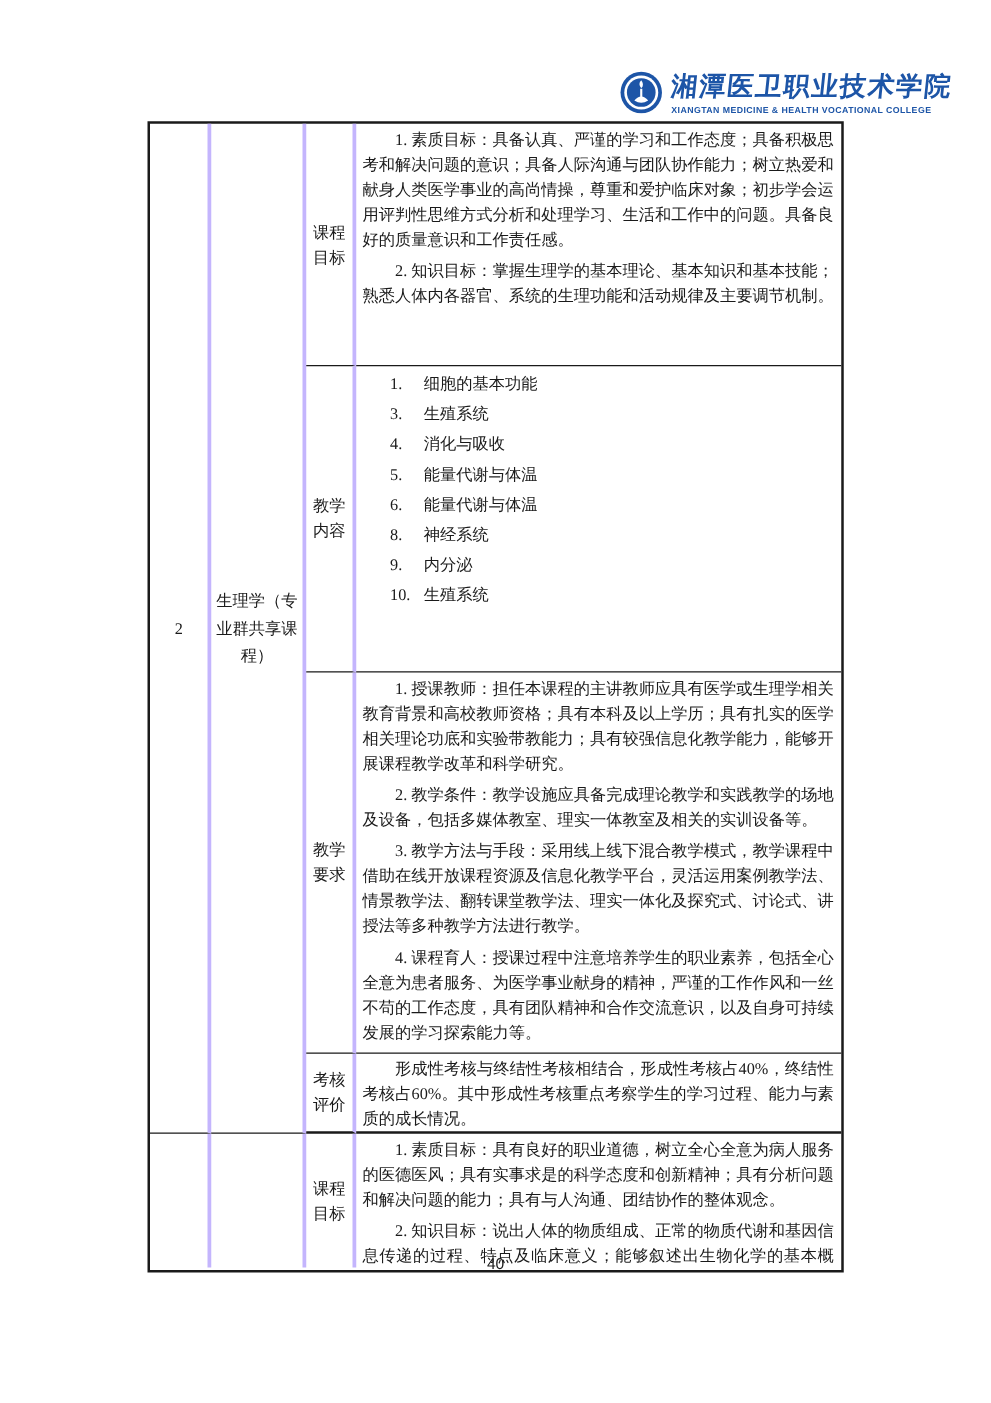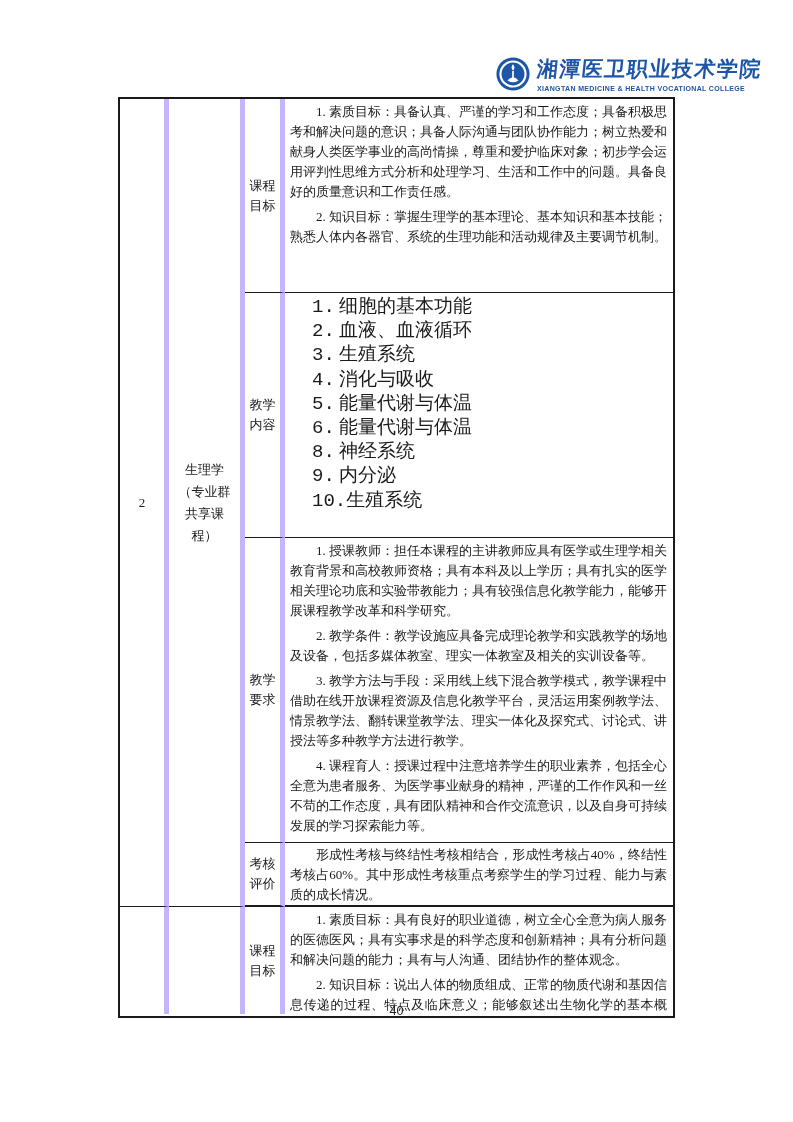--- a/index.html
+++ b/index.html
@@ -41,21 +41,21 @@
     width:557px;height:921px;
     border:2px solid #1a1a1a;
     display:grid;
     grid-template-columns:49px 76px 40px 1fr;
     grid-template-rows:194px 245px 305px 64px 107px;
     box-sizing:border-box;
     font-size:13px;
   }
   .cell{
     box-sizing:border-box;
-    border-right:5px solid #c4b5fd;
+    border-right:3px solid #c4b5fd;
     border-bottom:1px solid #1a1a1a;
     overflow:hidden;
   }
   .cell.last-col{border-right:none;}
   .cell.last-row{border-bottom:none;}
   .cell.thick-bottom{border-bottom:2px solid #1a1a1a;}
   .center{
     display:flex;align-items:center;justify-content:center;
     text-align:center;
   }
@@ -79,21 +79,21 @@
   .text-cell{padding:3px 6px 0 5px;text-align:justify;}
   .text-cell p{
     margin:0 0 5px 0;
     text-indent:2em;
     line-height:20px;
     font-size:13px;
   }
   .assess-cell{padding:2px 6px 0 5px;font-family:Liberation Serif, serif;}
   .assess-cell p{margin:0;}
   .toc-cell{padding:2px 6px 0 27px;}
-  .toc-row{line-height:24.2px;font-size:19px;white-space:nowrap;font-family:Liberation Mono, monospace;}
+  .toc-row{line-height:24.2px;font-size:13px;white-space:nowrap;}
   .toc-num{display:inline-block;min-width:27px;}
   
   .page-number{
     position:absolute;left:0;right:0;top:1004px;
     text-align:center;
     font-size:12.5px;
     font-family:Liberation Sans, sans-serif;
   }
 </style>
 </head>
@@ -131,21 +131,20 @@
     <div class="cell last-col text-cell r1c4">
       <p>1. 素质目标：具备认真、严谨的学习和工作态度；具备积极思考和解决问题的意识；具备人际沟通与团队协作能力；树立热爱和献身人类医学事业的高尚情操，尊重和爱护临床对象；初步学会运用评判性思维方式分析和处理学习、生活和工作中的问题。具备良好的质量意识和工作责任感。</p>
       <p>2. 知识目标：掌握生理学的基本理论、基本知识和基本技能；熟悉人体内各器官、系统的生理功能和活动规律及主要调节机制。</p>
     </div>
 
     <div class="cell center r2c3">
       <span class="lbl">教学内容</span>
     </div>
     <div class="cell last-col toc-cell r2c4">
       <div class="toc-row"><span class="toc-num">1.</span><span>细胞的基本功能</span></div>
-      <div class="toc-row"><span class="toc-num">2.</span><span>血液、血液循环</span></div>
       <div class="toc-row"><span class="toc-num">3.</span><span>生殖系统</span></div>
       <div class="toc-row"><span class="toc-num">4.</span><span>消化与吸收</span></div>
       <div class="toc-row"><span class="toc-num">5.</span><span>能量代谢与体温</span></div>
       <div class="toc-row"><span class="toc-num">6.</span><span>能量代谢与体温</span></div>
       <div class="toc-row"><span class="toc-num">8.</span><span>神经系统</span></div>
       <div class="toc-row"><span class="toc-num">9.</span><span>内分泌</span></div>
       <div class="toc-row"><span class="toc-num">10.</span><span>生殖系统</span></div>
     </div>
 
     <div class="cell center r3c3">

